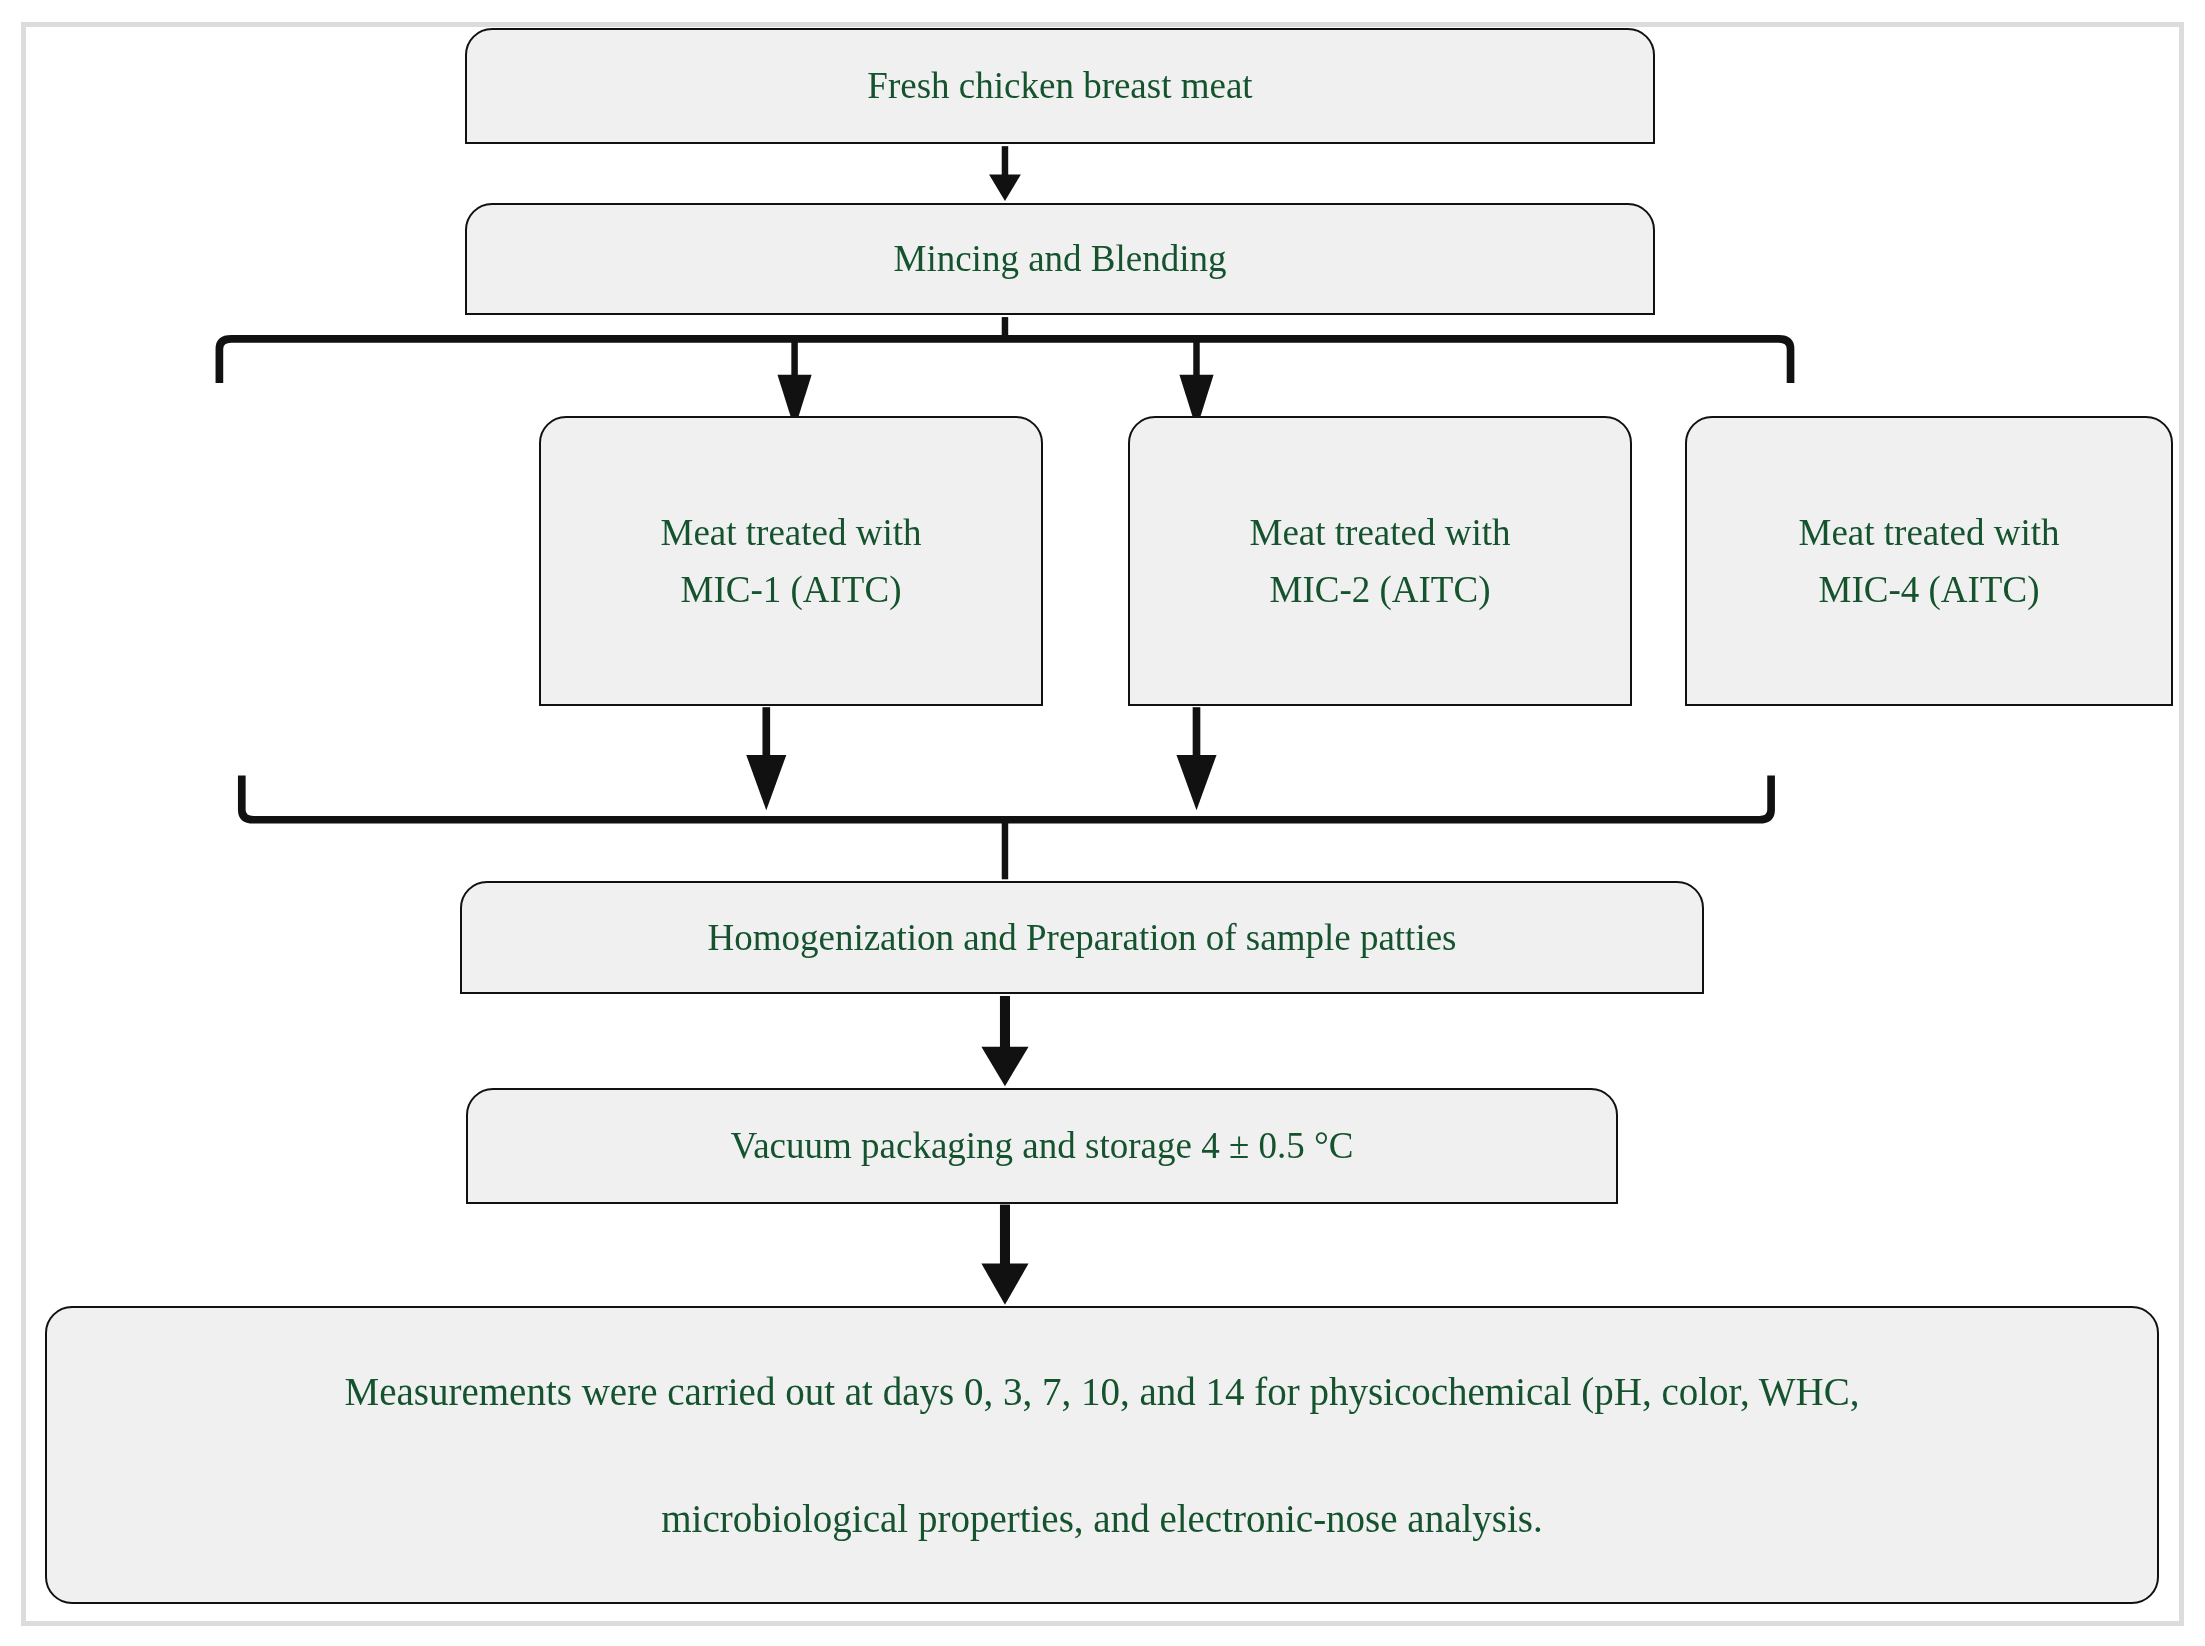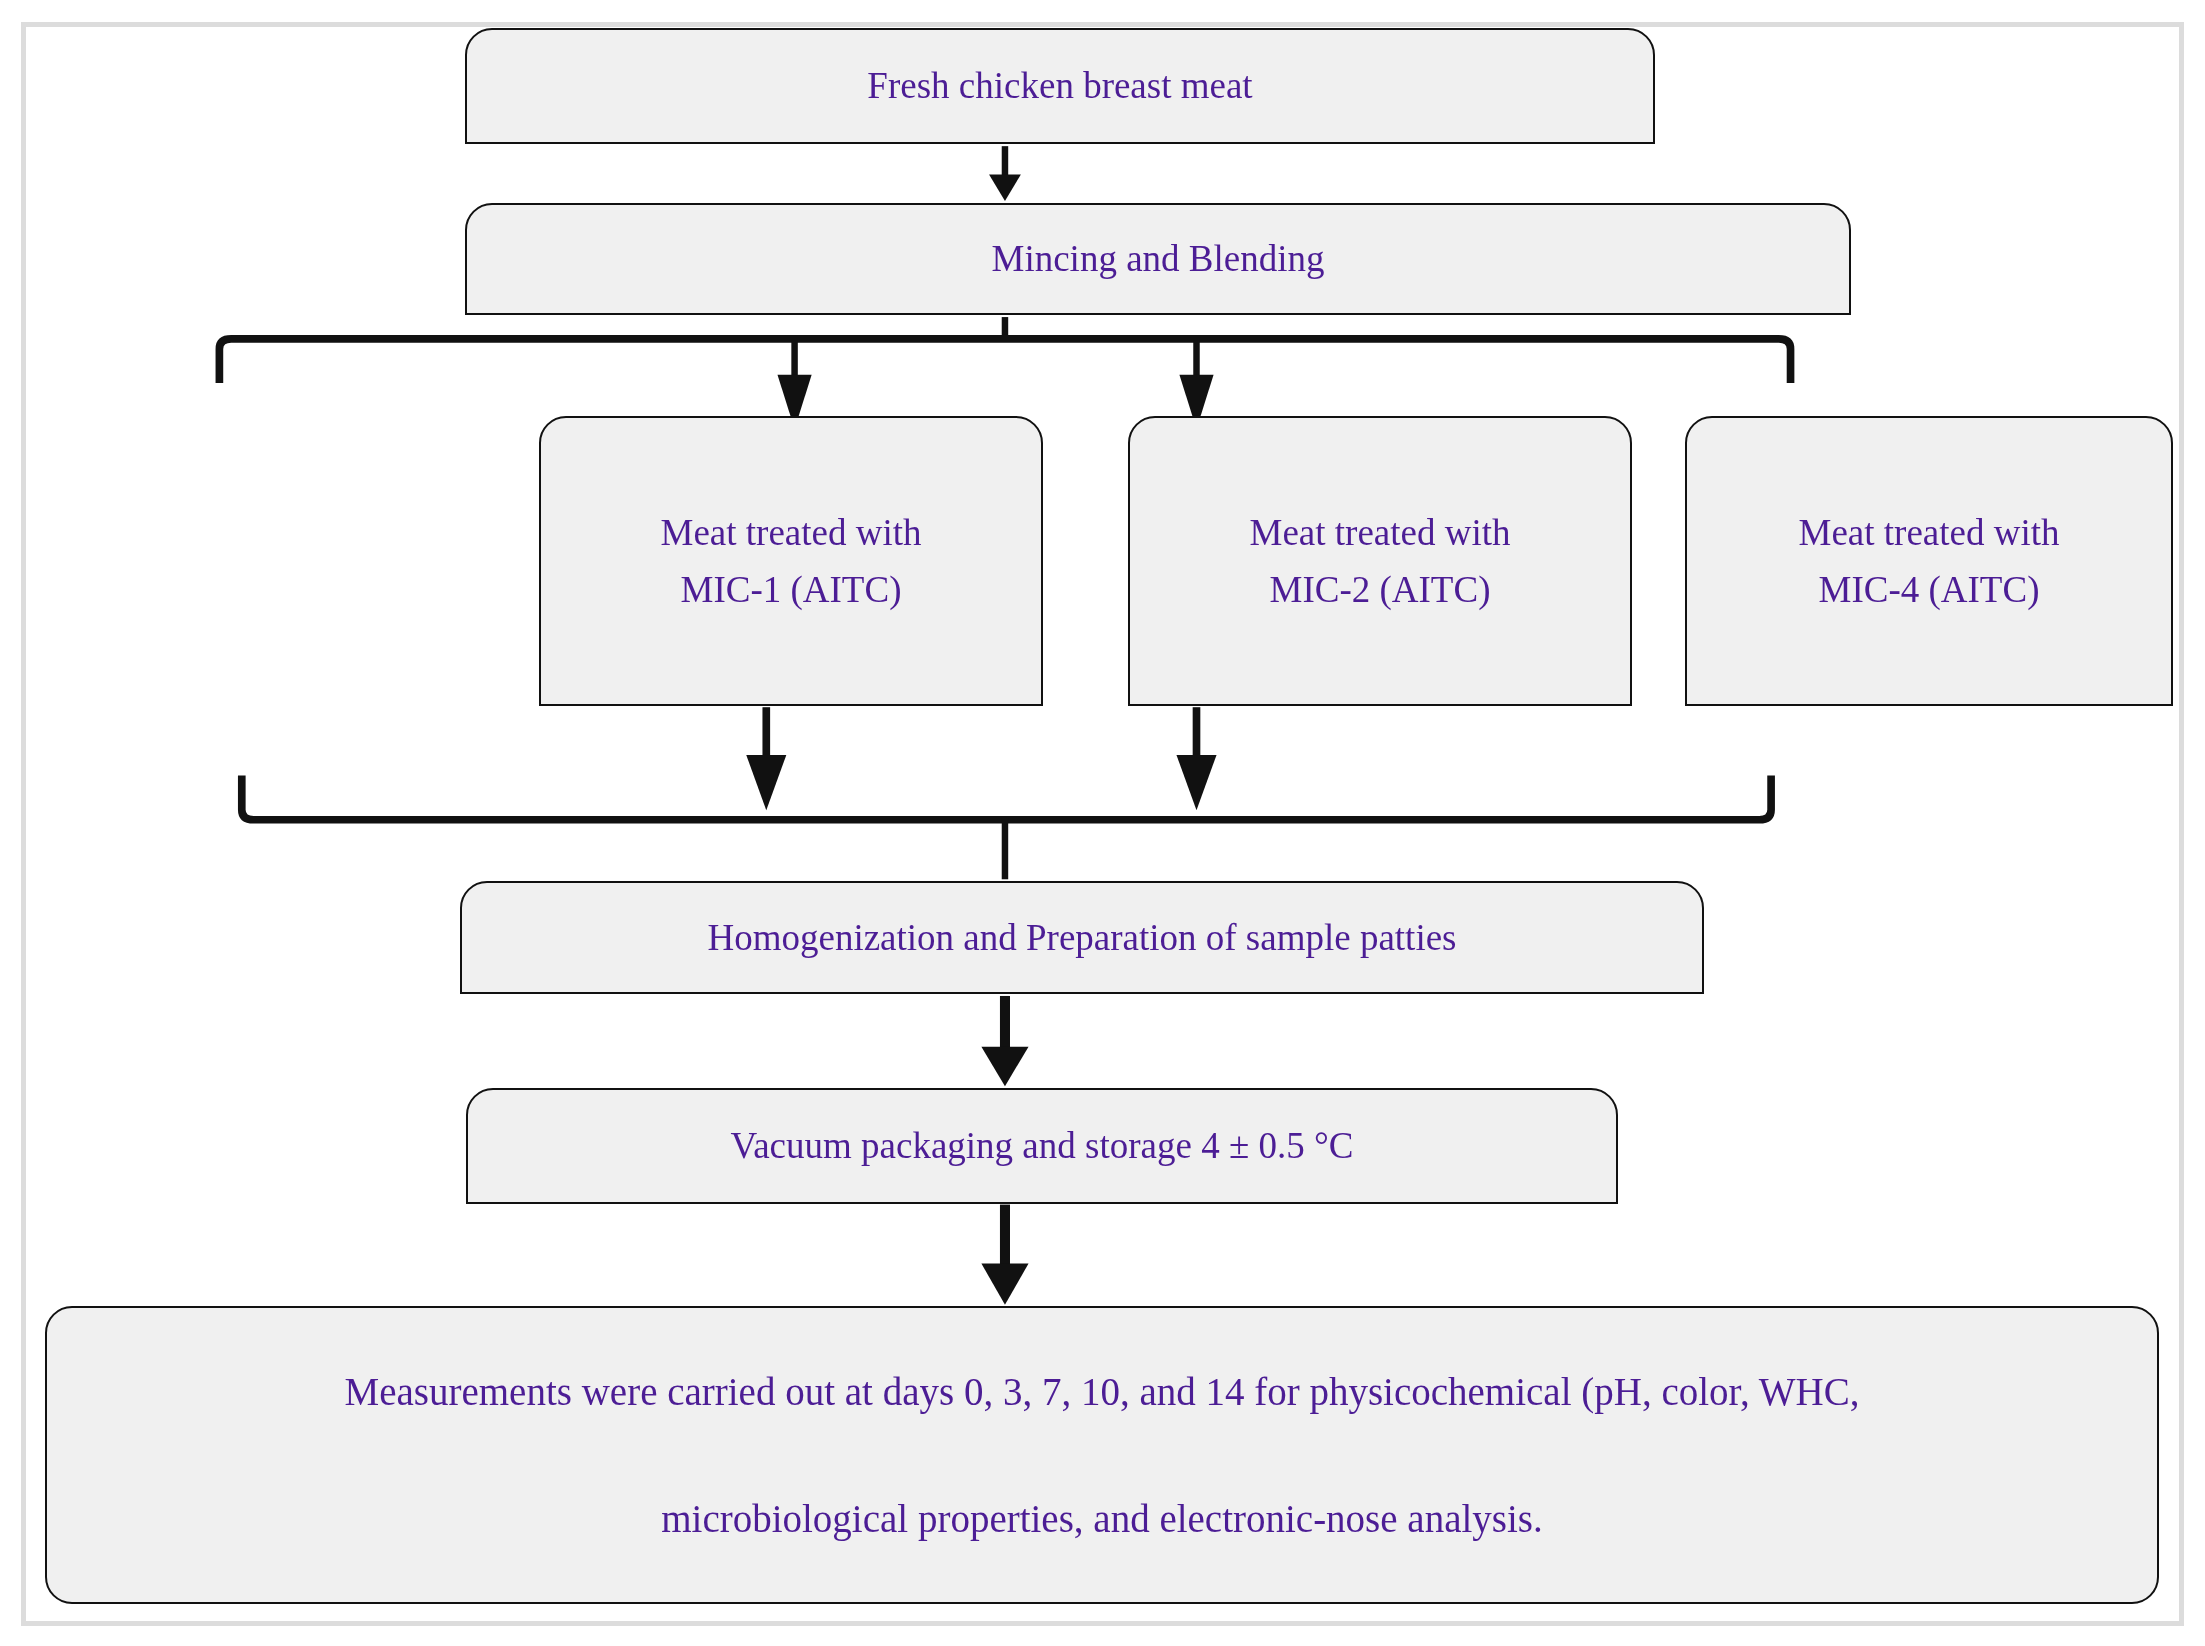--- a/index.html
+++ b/index.html
@@ -9,27 +9,27 @@
   
   #outer-frame{
     position:absolute;left:21px;top:22.4px;width:2163px;height:1604px;
     border:5.3px solid #dcdcdc;box-sizing:border-box;background:transparent;
   }
 
   .node{
     position:absolute;box-sizing:border-box;
     background:#f0f0f0;border:2.9px solid #111111;
     display:flex;align-items:center;justify-content:center;
-    text-align:center;color:#4c1d95;line-height:1.55;
+    text-align:center;color:#14532d;line-height:1.55;
   }
   .node .txt{display:block;width:100%;padding:0 10.6px;}
 
   
   #n-fresh      { left:465px;  top:28px;   width:1190px; height:116px; font-size:37px; border-radius:27px 27px 0 0;}
-  #n-mince      { left:465px;  top:203px;  width:1386px; height:112px; font-size:37px; border-radius:27px 27px 0 0;}
+  #n-mince      { left:465px;  top:203px;  width:1190px; height:112px; font-size:37px; border-radius:27px 27px 0 0;}
 
   #n-control    { left:32px;   top:416px;  width:469px;  height:290px; font-size:37px; border-radius:27px 27px 0 0;}
   #n-mic1       { left:539px;  top:416px;  width:504px;  height:290px; font-size:37px; border-radius:27px 27px 0 0;}
   #n-mic2       { left:1128px; top:416px;  width:504px;  height:290px; font-size:37px; border-radius:27px 27px 0 0;}
   #n-mic4       { left:1685px; top:416px;  width:488px;  height:290px; font-size:37px; border-radius:27px 27px 0 0;}
 
   #n-homog      { left:460px;  top:881px; width:1244px; height:113px; font-size:37px; border-radius:27px 27px 0 0;}
   #n-vacuum     { left:466px;  top:1088px; width:1152px; height:116px; font-size:37px; border-radius:27px 27px 0 0;}
 
   #n-measure    { left:45px;   top:1306px; width:2114px; height:298px; font-size:39px; border-radius:27px;}

